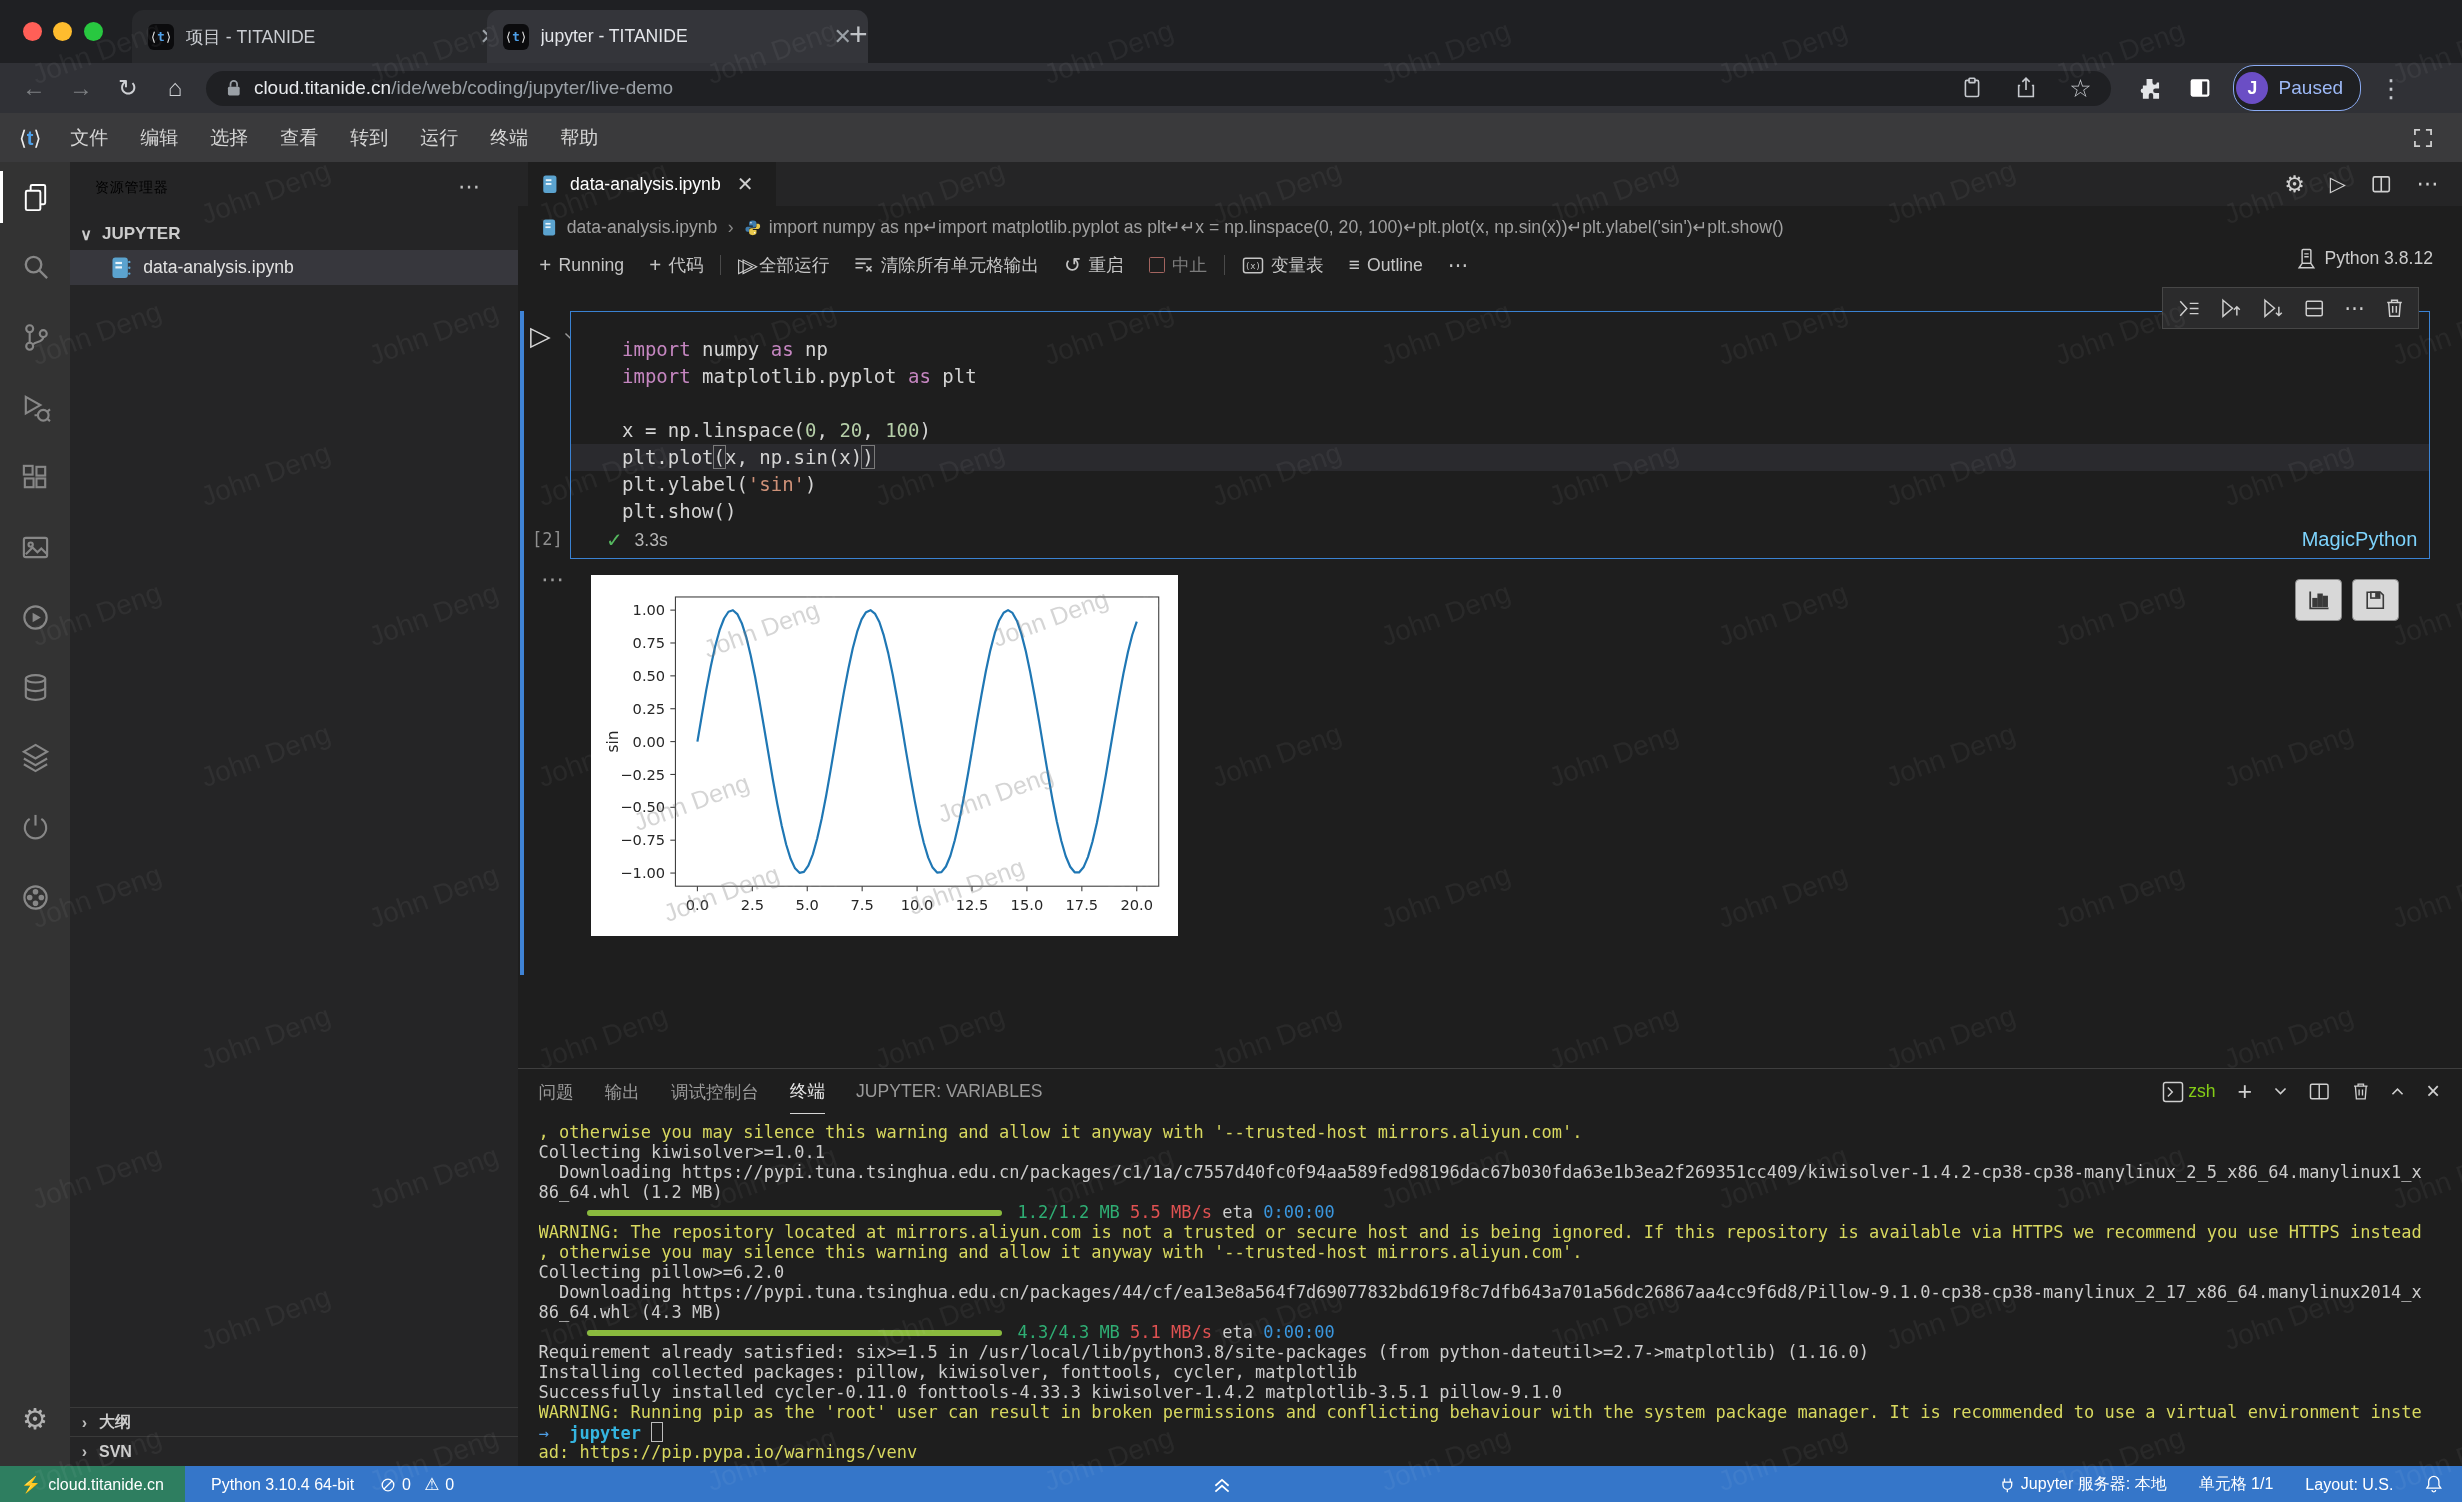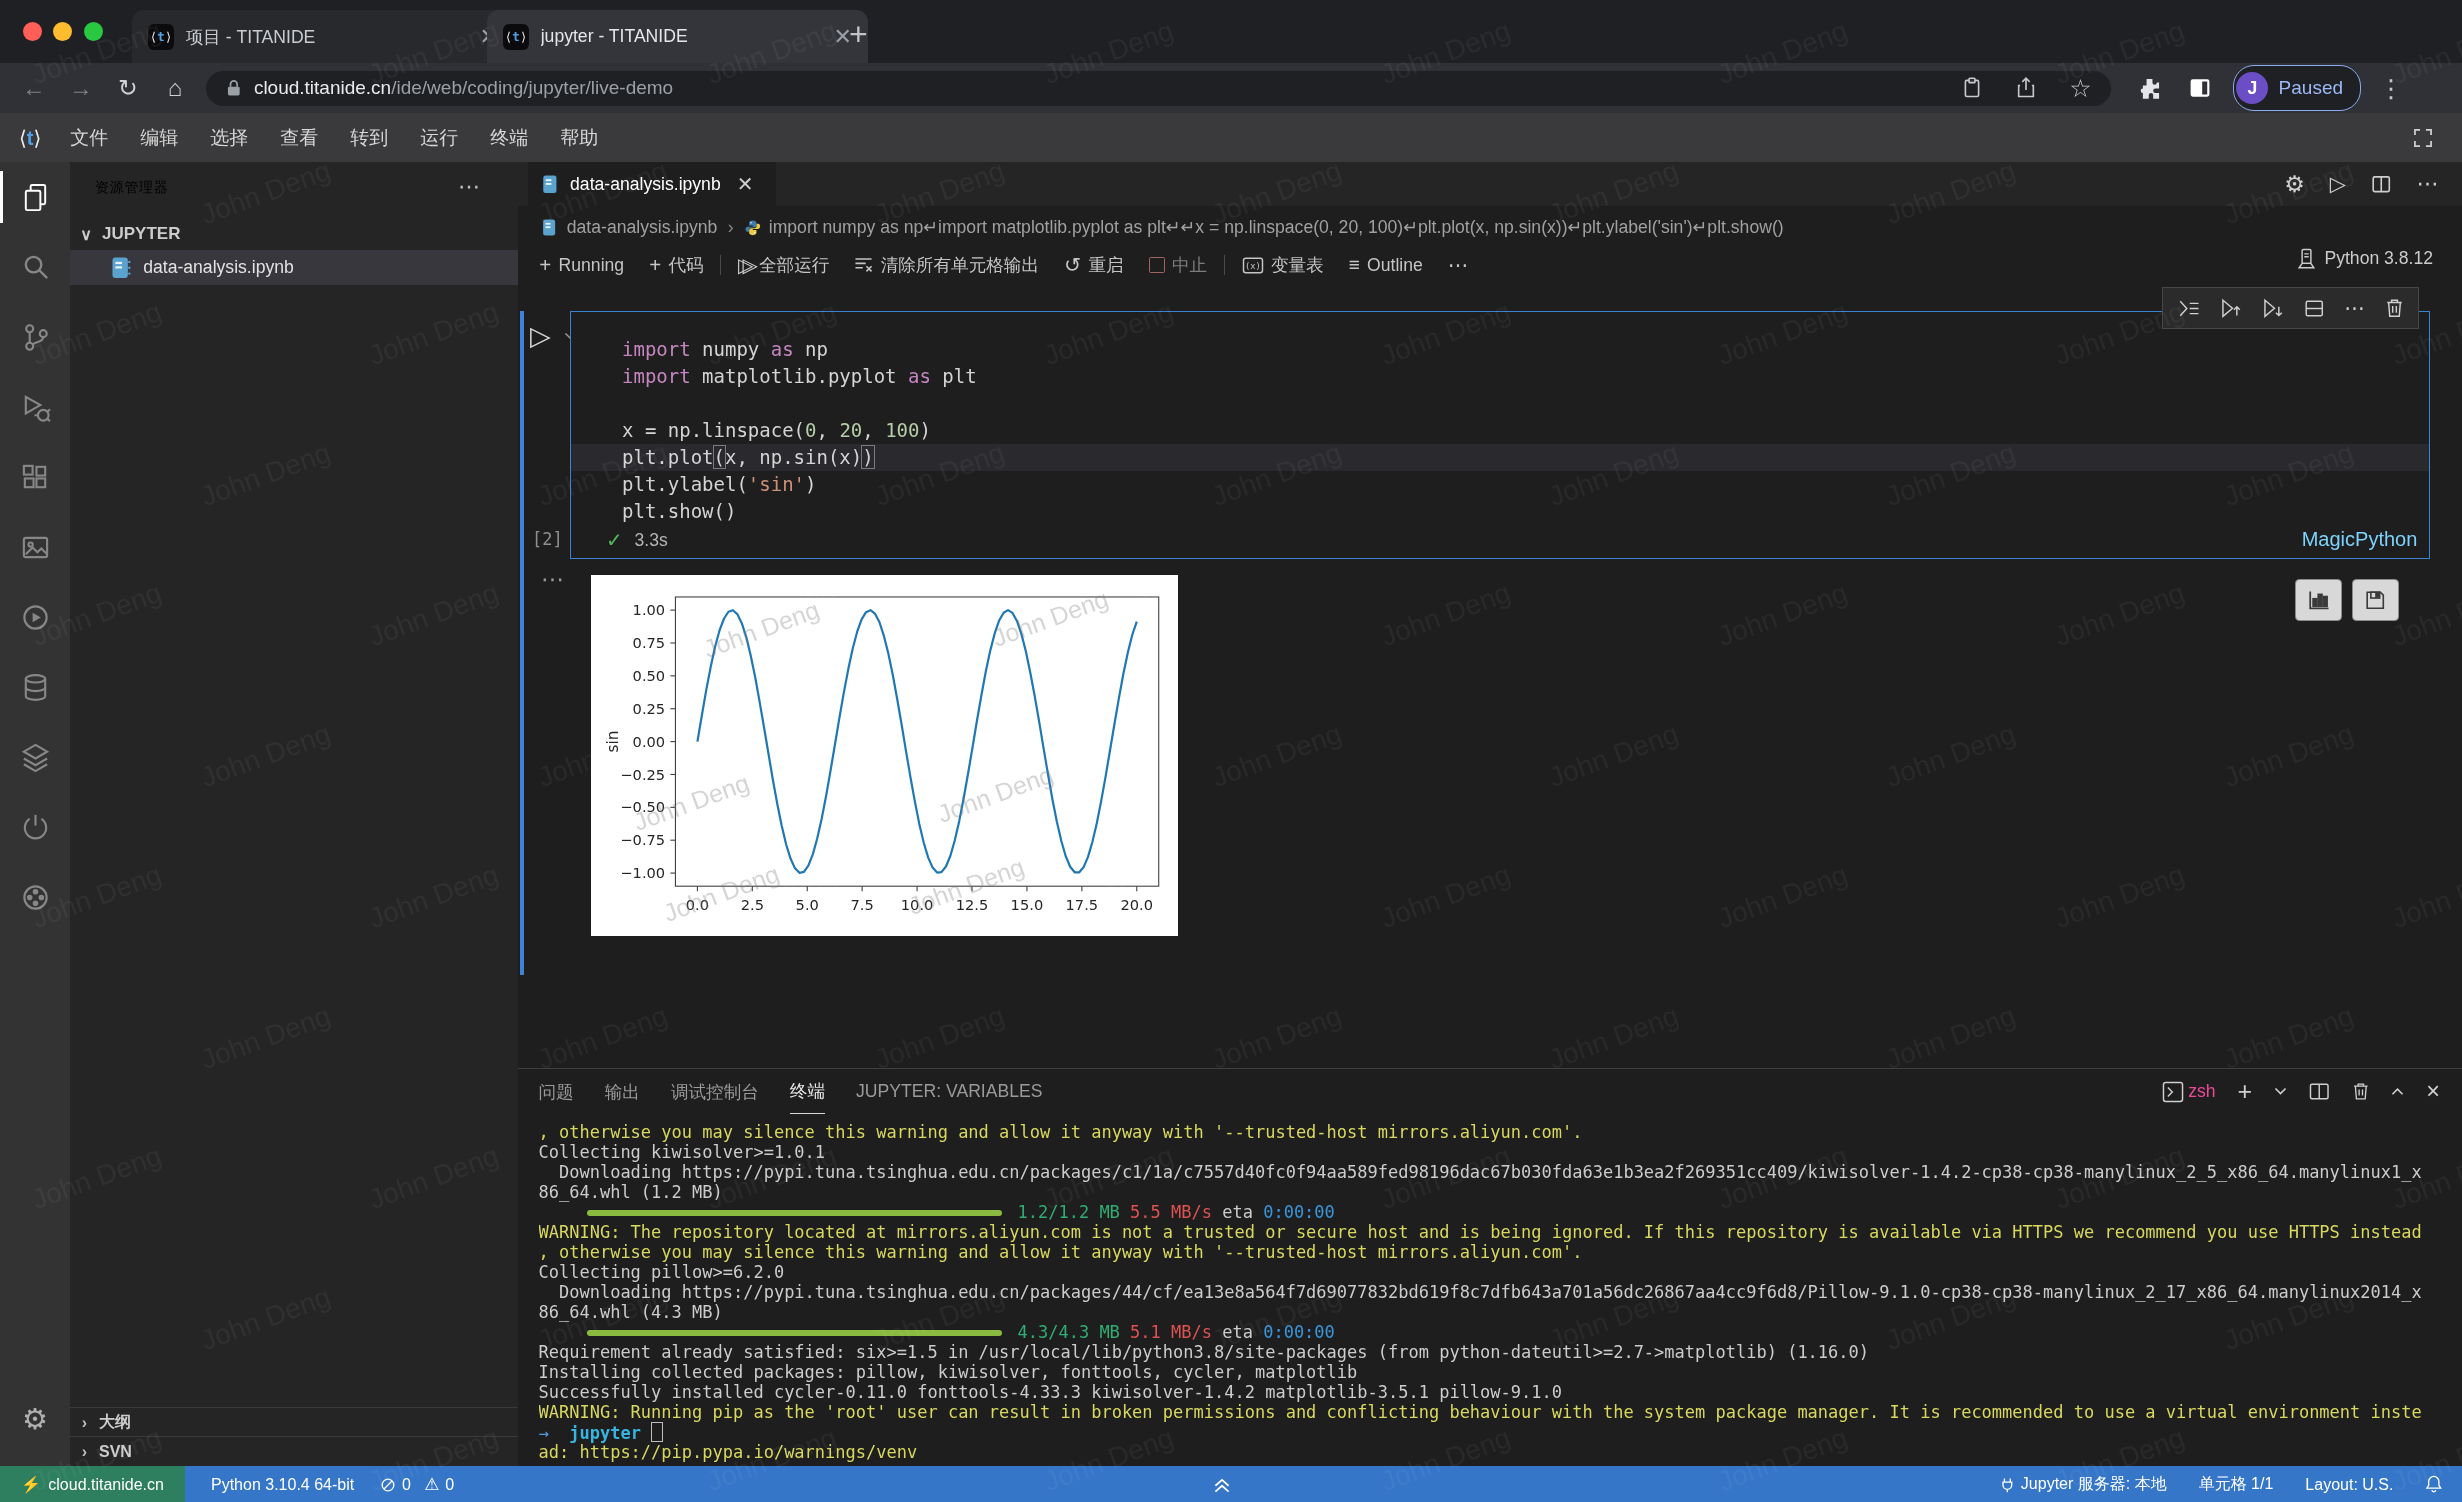--- a/index.html
+++ b/index.html
@@ -90,21 +90,21 @@
   .outdots{left:541px;top:566px;color:#9a9a9a;font-size:23px;letter-spacing:1.5px;}
   .figure{left:591px;top:575px;width:587px;height:361px;background:#ffffff;}
   .outbtn{top:579px;width:45px;height:40px;background:#d8d8d8;border:0.7px solid #8b8b8b;border-radius:4.4px;display:flex;align-items:center;justify-content:center;color:#3a3a3a;}
 
   
   .panel{left:518px;top:1068px;width:1944px;height:398px;background:#1e1e1e;border-top:0.7px solid #3f3f3f;box-sizing:border-box;}
   .ptabs{position:absolute;left:20.5px;top:0;height:45px;display:flex;align-items:center;gap:31px;font-size:17.6px;color:#9a9a9a;}
   .ptab{height:45px;display:flex;align-items:center;box-sizing:border-box;white-space:nowrap;}
   .ptab.active{color:#e8e8e8;border-bottom:1.5px solid #d7d7d7;}
   .pactions{position:absolute;right:22px;top:0;height:45px;display:flex;align-items:center;gap:22px;color:#cfcfcf;}
-  .zsh{font-size:17.6px;color:#ec4899;margin-left:4px;}
+  .zsh{font-size:17.6px;color:#84cc16;margin-left:4px;}
   .termbox{position:absolute;left:20.5px;top:53px;width:1924px;height:344px;overflow:hidden;
            font-family:"DejaVu Sans Mono",monospace;font-size:17px;color:#cccccc;}
   .tline{height:20px;line-height:20px;white-space:pre;}
   .twarn{color:#d8d85f;}
   .pbar{display:inline-block;width:415px;height:5.9px;border-radius:2.9px;background:#8aba3e;margin:0 16px 0 48px;vertical-align:middle;}
   .pdone{color:#2fae74;} .pspeed{color:#e05252;} .peta{color:#3a96dd;}
   .parrow{color:#4f9fe6;} .pname{color:#35b5e0;font-weight:bold;}
   .tcursor{display:inline-block;width:10.3px;height:17.6px;border:1.5px solid #bdbdbd;vertical-align:-2.9px;margin-left:10.3px;}
 
   

